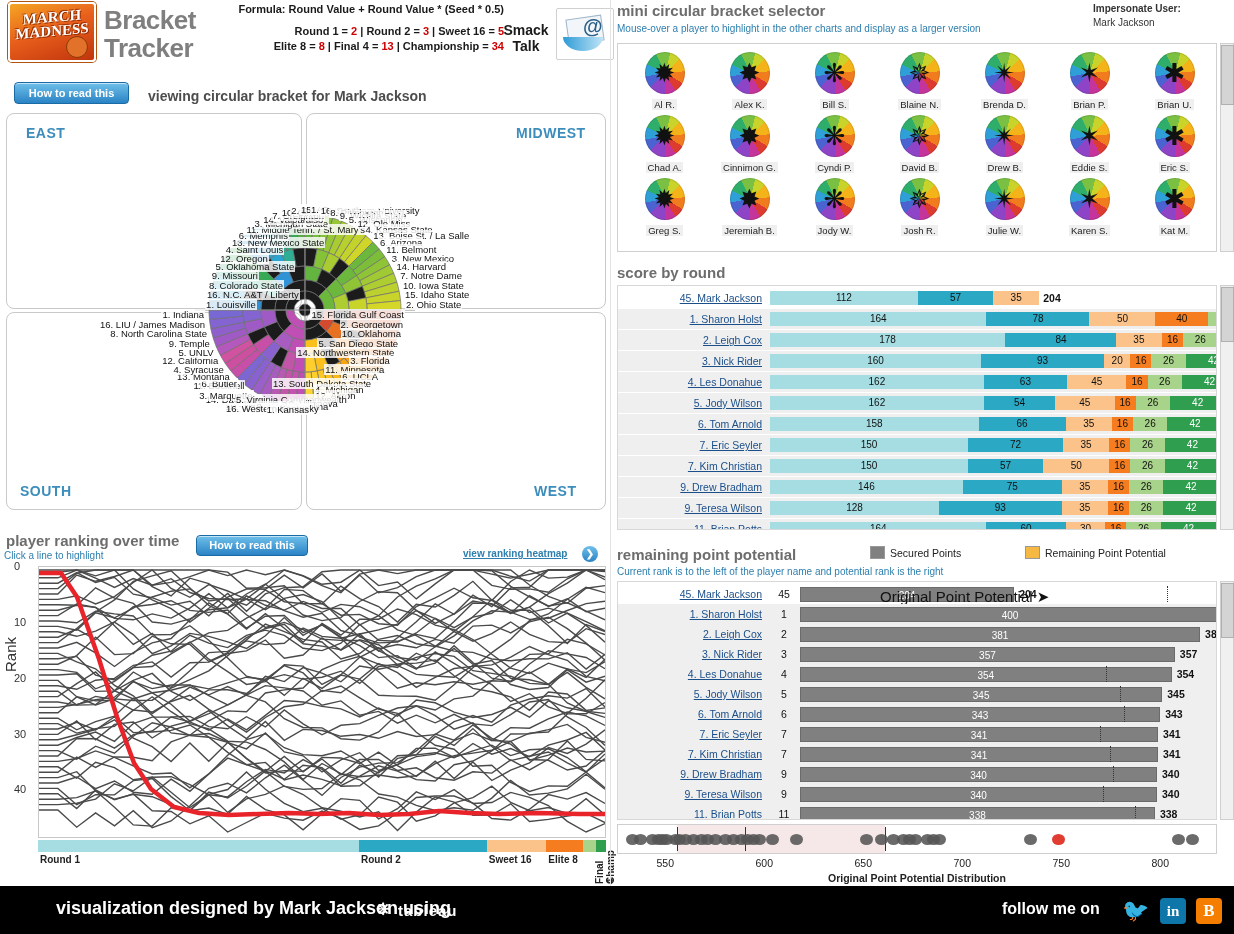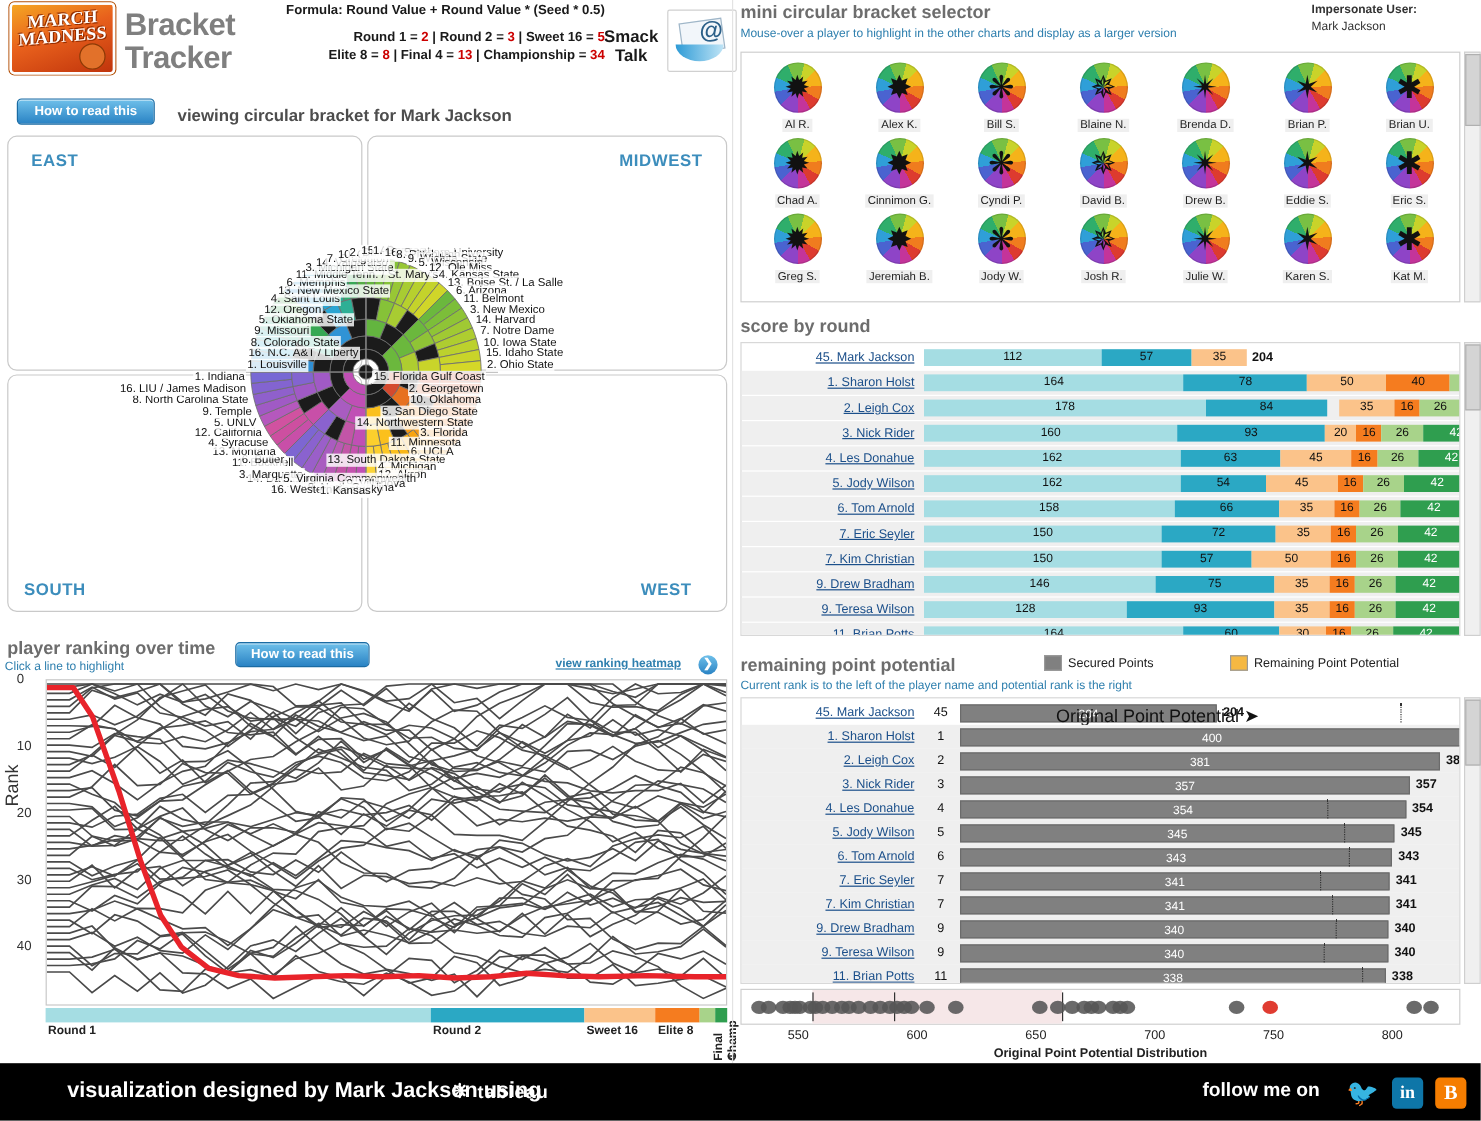--- a/index.html
+++ b/index.html
@@ -643,21 +643,21 @@
           <div class="pname">1. Sharon Holst</div>
           <div class="seg" style="left: 152px; top: 3px; width: 216.48px; background: rgb(165, 221, 227);">164</div>
           <div class="seg" style="left: 368.48px; top: 3px; width: 102.96px; background: rgb(43, 168, 196);">78</div>
           <div class="seg" style="left: 471.44px; top: 3px; width: 66px; background: rgb(251, 195, 138);">50</div>
           <div class="seg" style="left: 537.44px; top: 3px; width: 52.8px; background: rgb(245, 124, 31);">40</div>
           <div class="seg" style="left: 590.24px; top: 3px; width: 34.32px; background: rgb(168, 211, 138);">26</div>
         </div>
         <div class="trow alt" style="margin-top: 1px;">
           <div class="pname">2. Leigh Cox</div>
           <div class="seg" style="left: 152px; top: 3px; width: 234.96px; background: rgb(165, 221, 227);">178</div>
-          <div class="seg" style="left: 386.96px; top: 3px; width: 101px; background: rgb(43, 168, 196);">84</div>
+          <div class="seg" style="left: 386.96px; top: 3px; width: 112px; background: rgb(43, 168, 196);">84</div>
           <div class="seg" style="left: 497.84px; top: 3px; width: 46.2px; background: rgb(251, 195, 138);">35</div>
           <div class="seg" style="left: 544.04px; top: 3px; width: 21.12px; background: rgb(245, 124, 31);">16</div>
           <div class="seg" style="left: 565.16px; top: 3px; width: 34.32px; background: rgb(168, 211, 138);">26</div>
         </div>
         <div class="trow alt" style="margin-top: 1px;">
           <div class="pname">3. Nick Rider</div>
           <div class="seg" style="left: 152px; top: 3px; width: 211.2px; background: rgb(165, 221, 227);">160</div>
           <div class="seg" style="left: 363.2px; top: 3px; width: 122.76px; background: rgb(43, 168, 196);">93</div>
           <div class="seg" style="left: 485.96px; top: 3px; width: 26.4px; background: rgb(251, 195, 138);">20</div>
           <div class="seg" style="left: 512.36px; top: 3px; width: 21.12px; background: rgb(245, 124, 31);">16</div>

